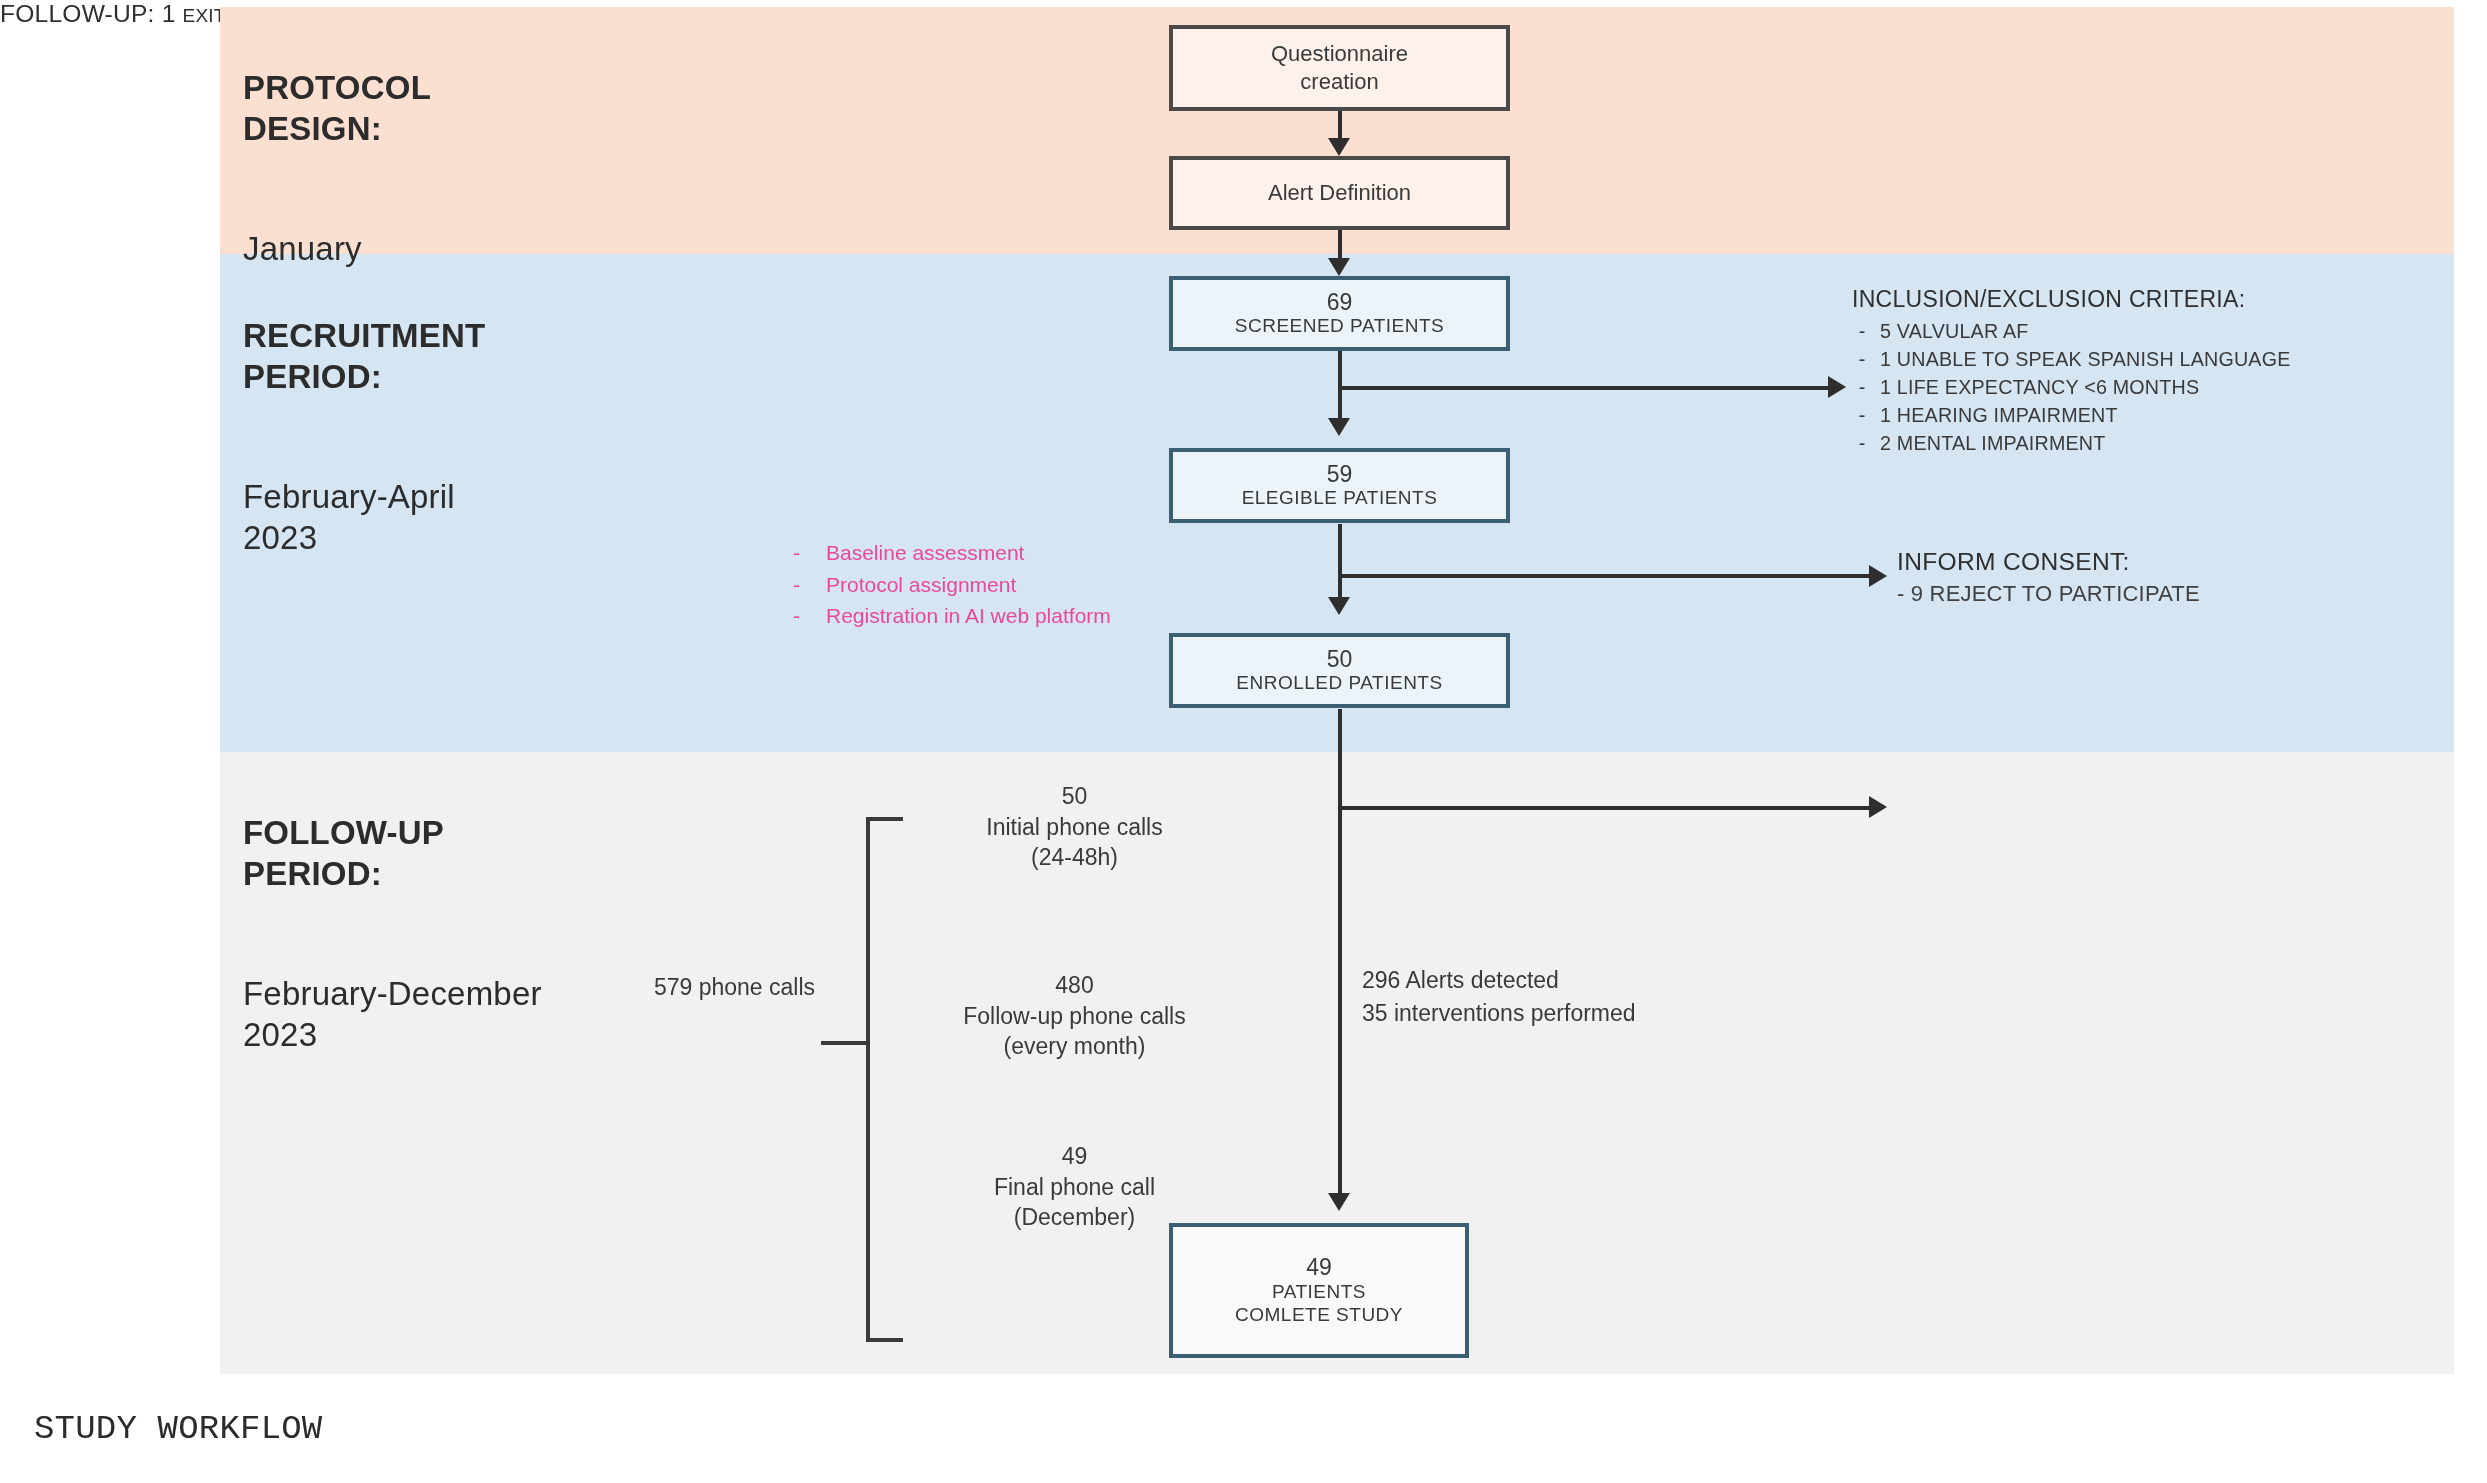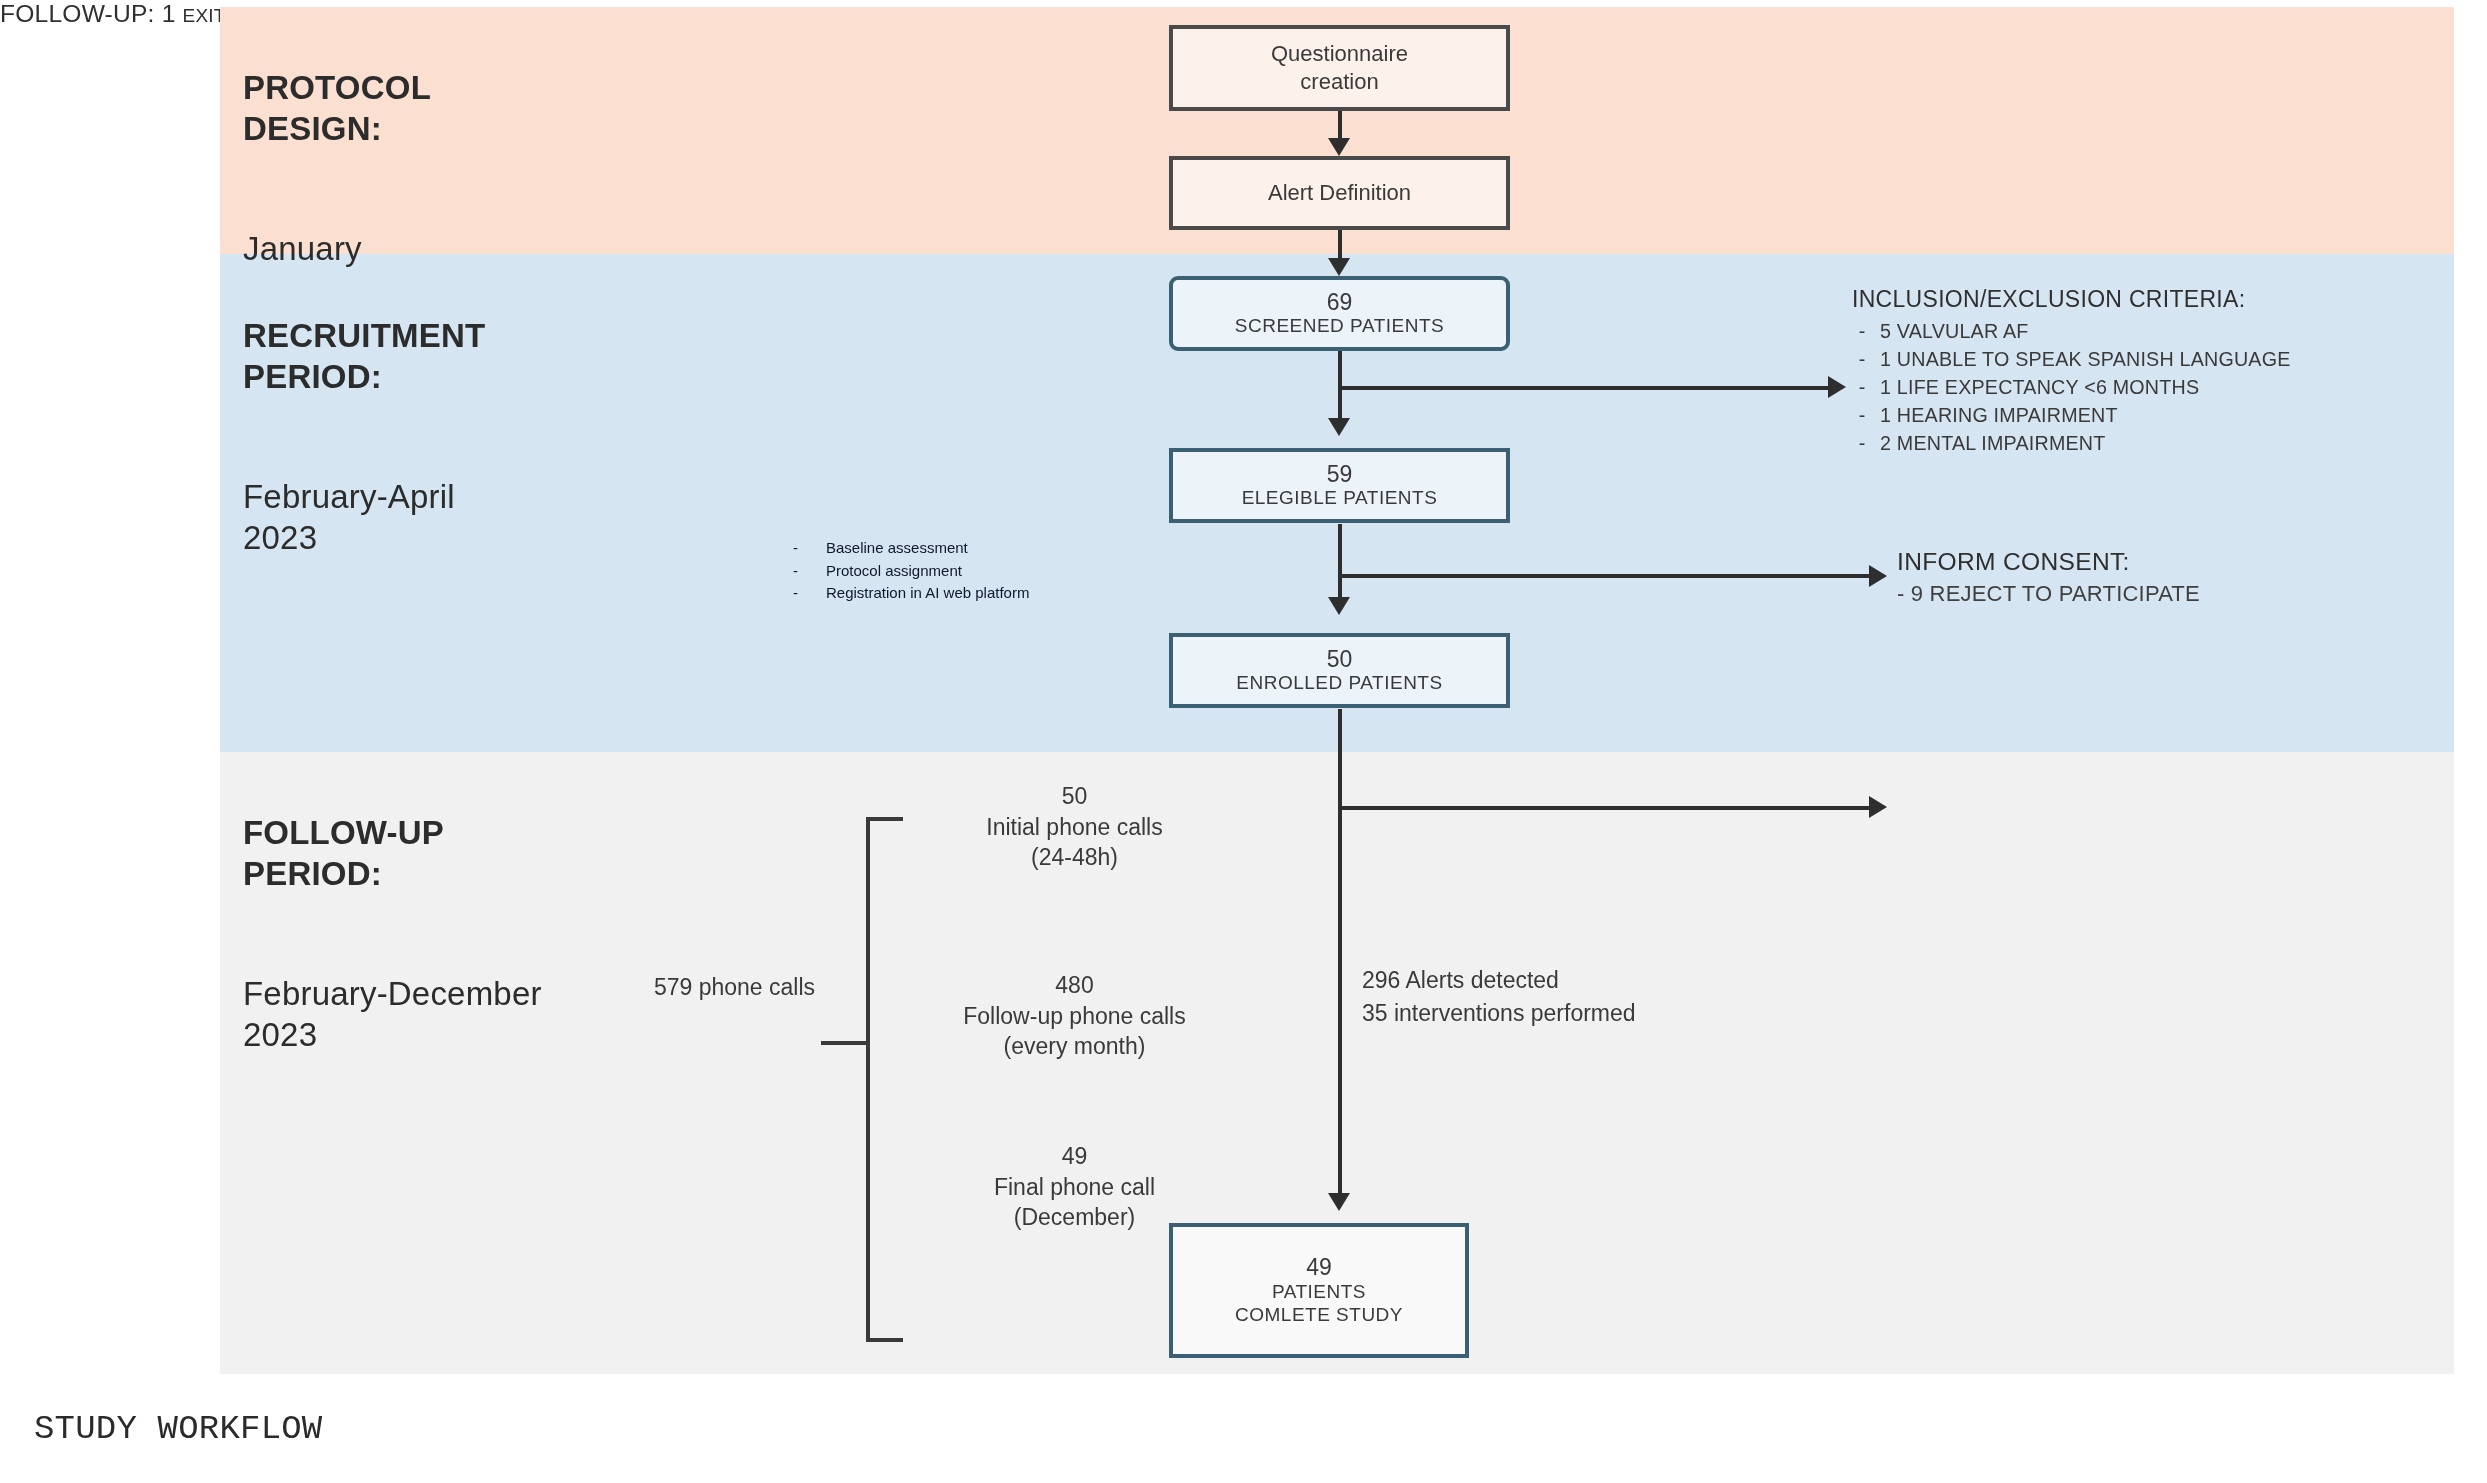--- a/index.html
+++ b/index.html
@@ -75,21 +75,21 @@
     font-size: 22px;
     color: #3a3a3a;
     line-height: 1.25;
   }
 
   .box-dark  { border: 4.1px solid #4a4a4a; }
   .box-blue  { border: 4.1px solid #3c6073; }
 
   #box-questionnaire { left: 1169px; top: 24.6px;  width: 341px; height: 86px; }
   #box-alert         { left: 1169px; top: 156px; width: 341px; height: 74px;  }
-  #box-screened      { left: 1169px; top: 276px; width: 341px; height: 75px; border-radius: 9px;  }
+  #box-screened      { left: 1169px; top: 276px; width: 341px; height: 75px;  }
   #box-eligible      { left: 1169px; top: 448px; width: 341px; height: 75px;  }
   #box-enrolled      { left: 1169px; top: 633px; width: 341px; height: 75px;  }
   #box-complete      { left: 1169px; top: 1223px; width: 300px; height: 135px; }
 
   
   .vline {
     position: absolute;
     width: 4.1px;
     background: #2e2e2e;
   }
@@ -152,22 +152,22 @@
     font-size: 24.6px; letter-spacing: 0.2px; color: #2f2f2f;
   }
   #note-exitus .small { font-size: 19px; }
 
   
   #pre-enroll {
     position: absolute;
     left: 775px; top: 537px; width: 525px;
   }
   #pre-enroll .row {
-    font-size: 15px;
-    color: #0f172a;
+    font-size: 21px;
+    color: #ec4899;
     line-height: 1.5;
     position: relative;
     padding-left: 51px;
   }
   #pre-enroll .row::before {
     content: "-";
     position: absolute;
     left: 18px;
   }
 

